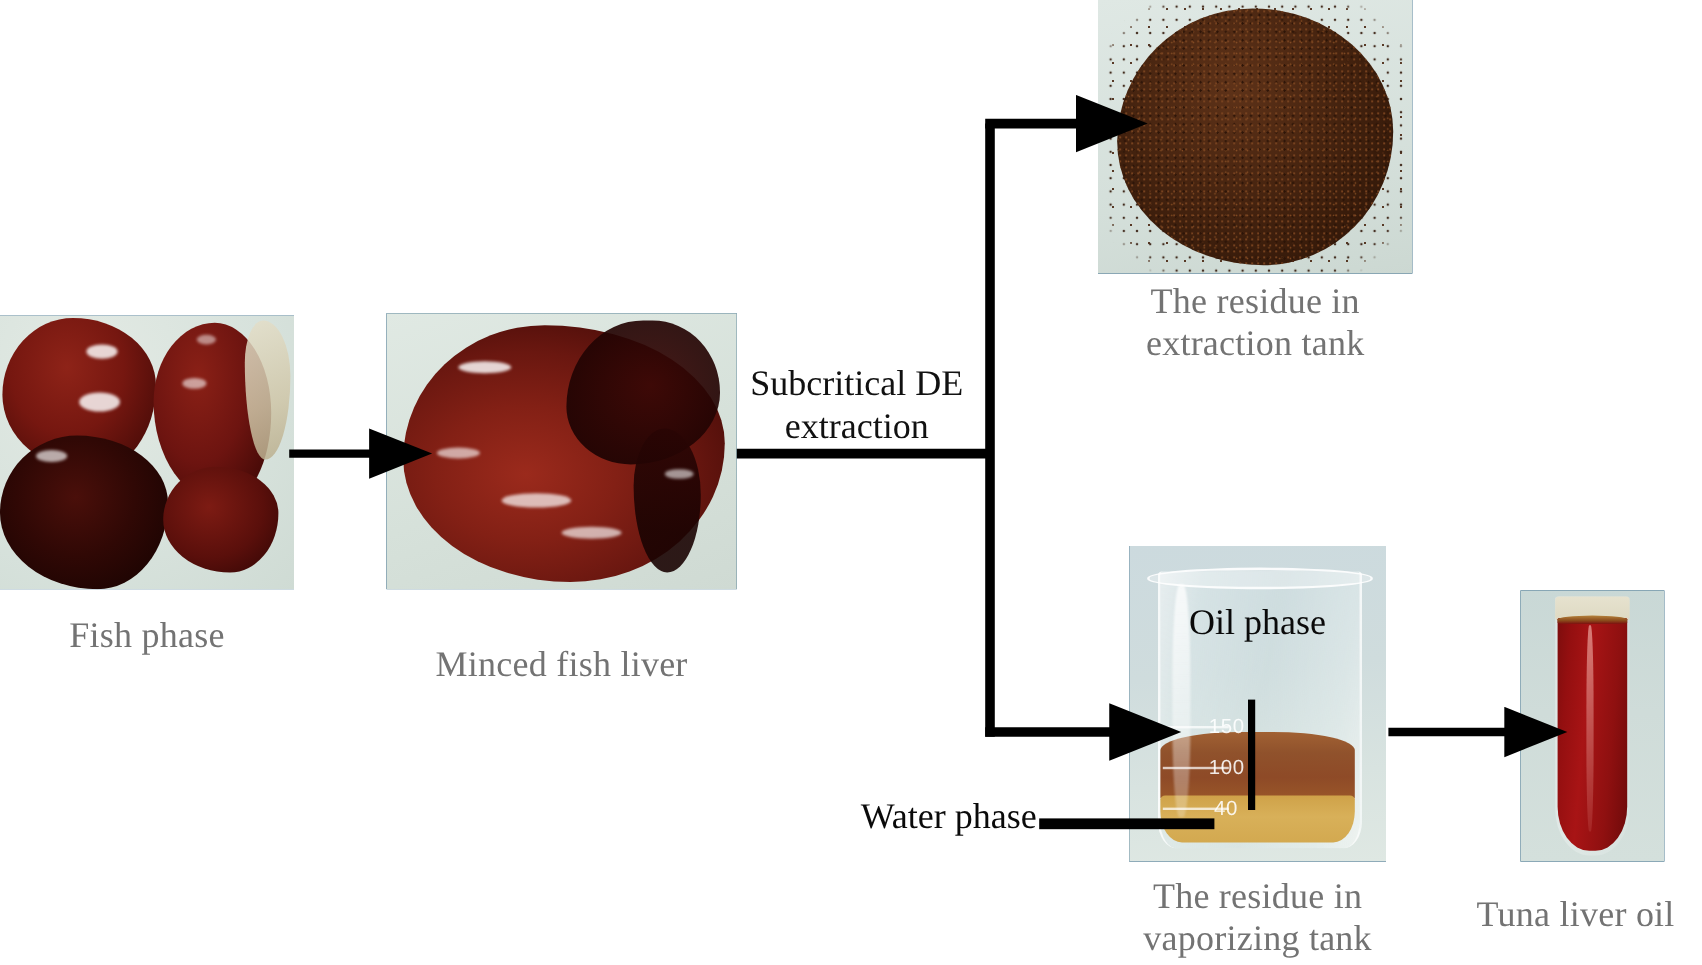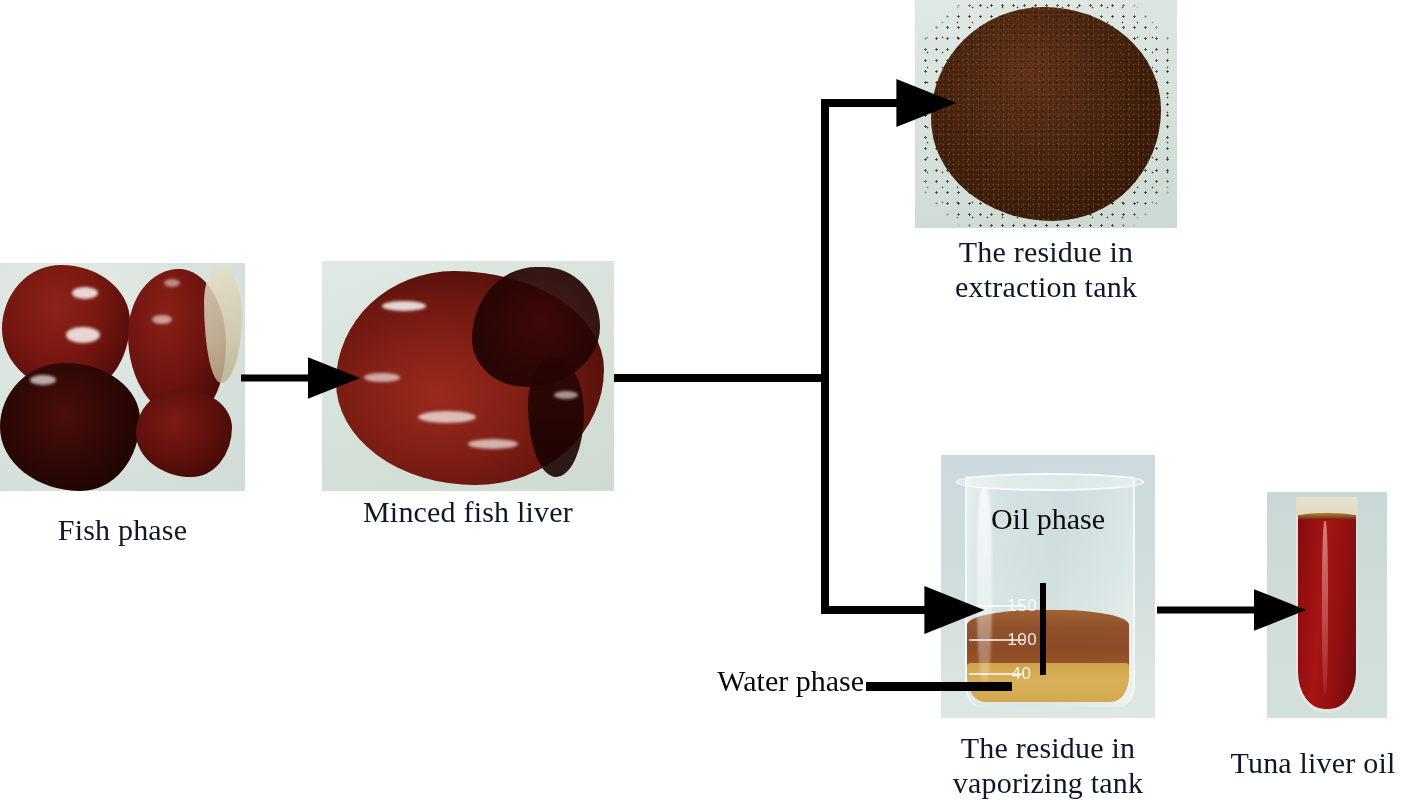--- a/index.html
+++ b/index.html
@@ -24,21 +24,21 @@
     overflow: hidden;
     background: #0c4a6e;
   }
   .caption {
     position: absolute;
     text-align: center;
     font-size: 30px;
     line-height: 1.17;
     letter-spacing: 0.2px;
     white-space: pre-line;
-    color: #0f172a;
+    color: #737373;
   }
   .proc-label {
     position: absolute;
     text-align: center;
     font-size: 30px;
     line-height: 1.2;
     white-space: pre-line;
     color: #111111;
   }
   .phase-label {
@@ -274,22 +274,24 @@
                 border-radius:46% 54% 50% 50% / 40% 46% 54% 60%;
                 background:linear-gradient(190deg,#2a0504 0%, #1a0302 70%);opacity:.9;"></div>
 
     <div class="gloss" style="left:60px; top:40px; width:44px; height:10px;"></div>
     <div class="gloss" style="left:96px; top:150px; width:58px; height:12px; opacity:.85;"></div>
     <div class="gloss" style="left:42px; top:112px; width:36px; height:9px; opacity:.75;"></div>
     <div class="gloss" style="left:146px; top:178px; width:50px; height:10px; opacity:.8;"></div>
     <div class="gloss" style="left:232px; top:130px; width:24px; height:8px; opacity:.7;"></div>
   </div>
 
-  <div class="caption" style="left:322px; top:494px; width:292px;">Minced fish liver</div>
-
+  <div class="caption" style="left:322px; top:536px; width:292px;">Minced fish liver</div>
+
+  <div class="proc-label" style="left:608px; top:302px; width:212px;">Subcritical DE
+extraction</div>
 
   <div class="photo" style="left:915px; top:0px; width:262px; height:228px;">
     <div class="powder-bg"></div>
     <div class="powder-heap"></div>
     <div class="powder-grain"></div>
     <div class="powder-edge"></div>
   </div>
 
   <div class="caption" style="left:900px; top:234px; width:292px;">The residue in
 extraction tank</div>

